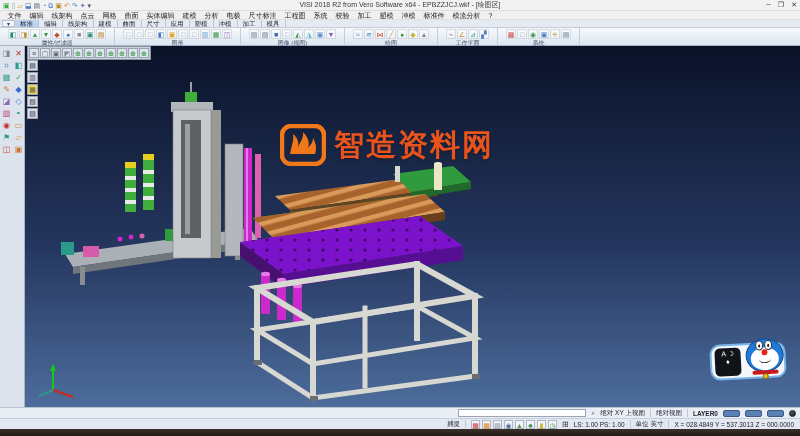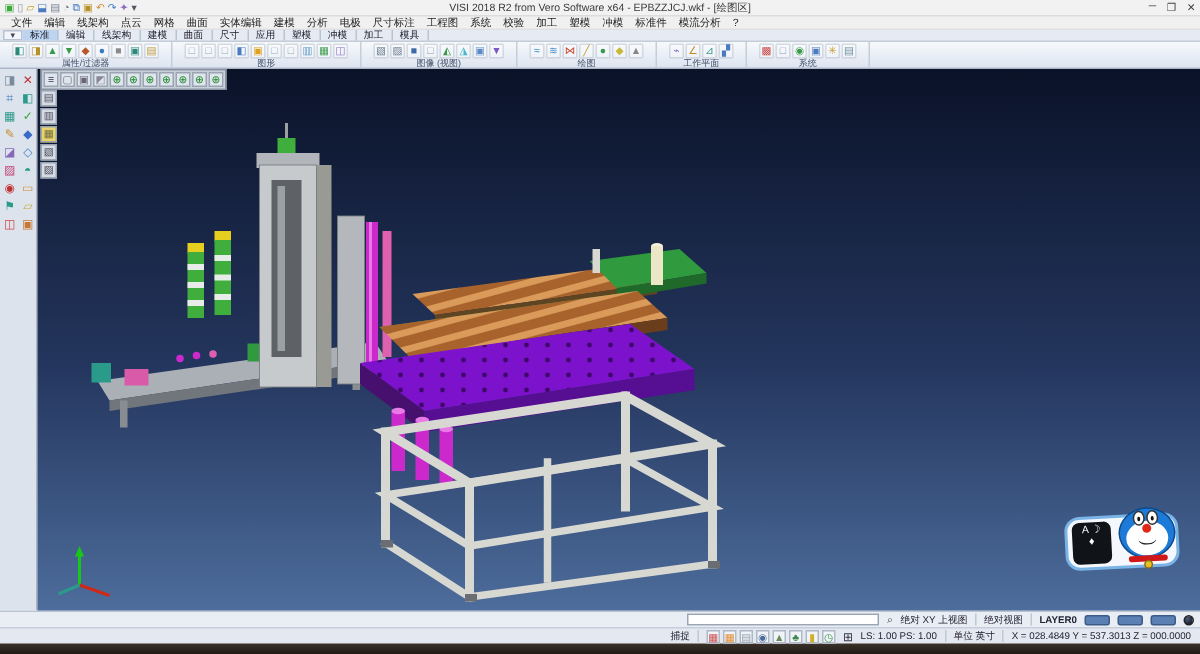--- a/index.html
+++ b/index.html
@@ -387,20 +387,27 @@
         </g>
 
         <g>
           <line x1="28" y1="344" x2="28" y2="322" style="stroke:var(--green_axis)" stroke-width="2"></line>
           <polygon points="28,318 25,325 31,325" style="fill:var(--green_axis)"></polygon>
           <line x1="28" y1="344" x2="48" y2="351" style="stroke:var(--red_accent)" stroke-width="2"></line>
           <line x1="28" y1="344" x2="14" y2="350" style="stroke:var(--teal)" stroke-width="2"></line>
         </g>
       </svg>
 
+      <div class="watermark">
+        <svg width="46" height="42" viewBox="0 0 46 42">
+          <rect x="2" y="2" width="42" height="38" rx="9" fill="none" style="stroke:var(--watermark_logo)" stroke-width="4.5"></rect>
+          <path d="M10 30 C12 20 14 16 13 10 C18 14 19 19 18 23 C20 18 24 14 23 8 C28 13 30 19 28 24 C30 21 33 19 33 14 C36 19 37 25 35 30 Z" style="fill:var(--watermark_logo)"></path>
+        </svg>
+        <span class="wm-text">智造资料网</span>
+      </div>
 
       <div class="sticker">
         <div class="bubble"></div>
         <div class="panel">A ☽<br>♦</div>
         <div class="dora">
           <div class="head"></div>
           <div class="face"></div>
           <div class="eye l">
               <div class="pupil"></div>
             </div>

